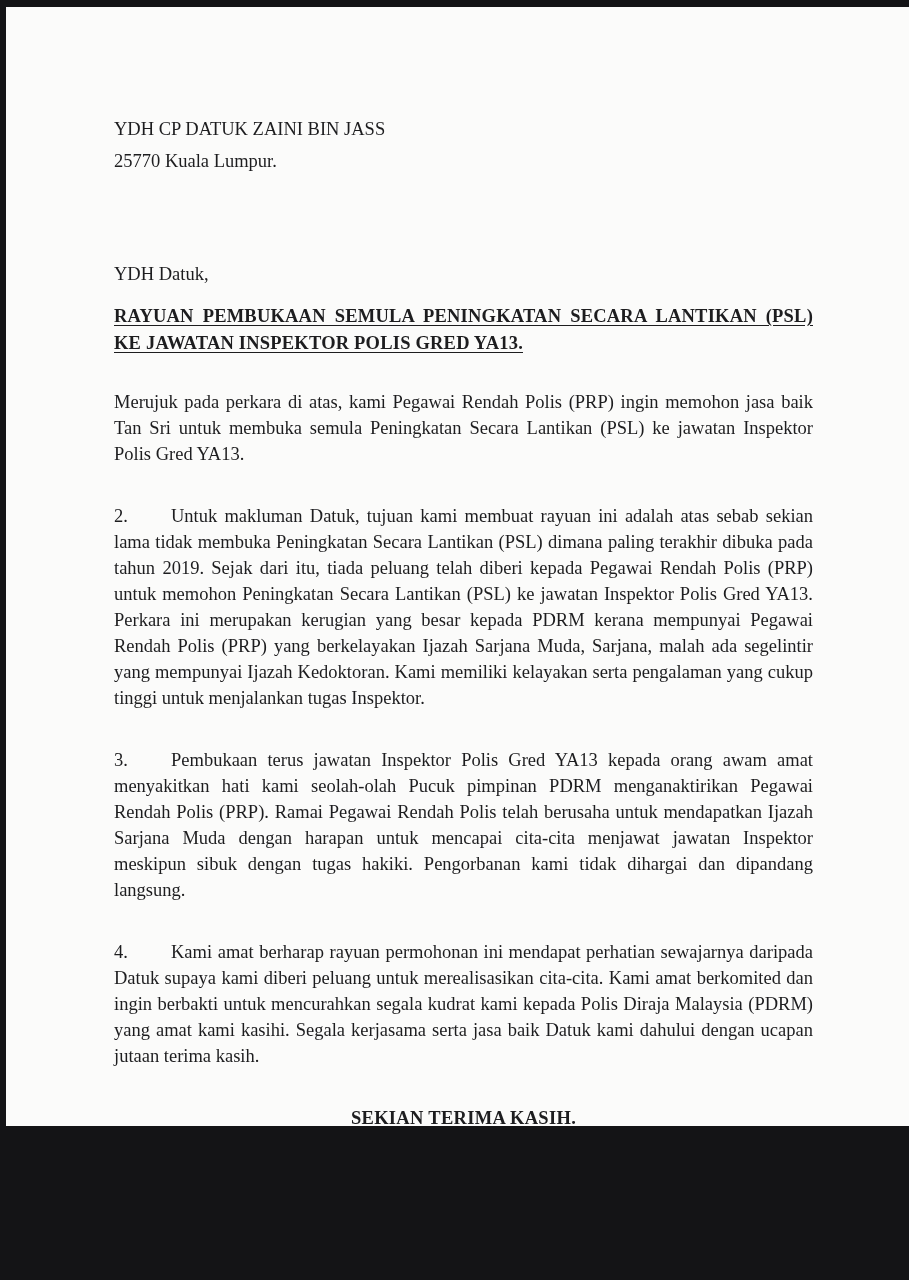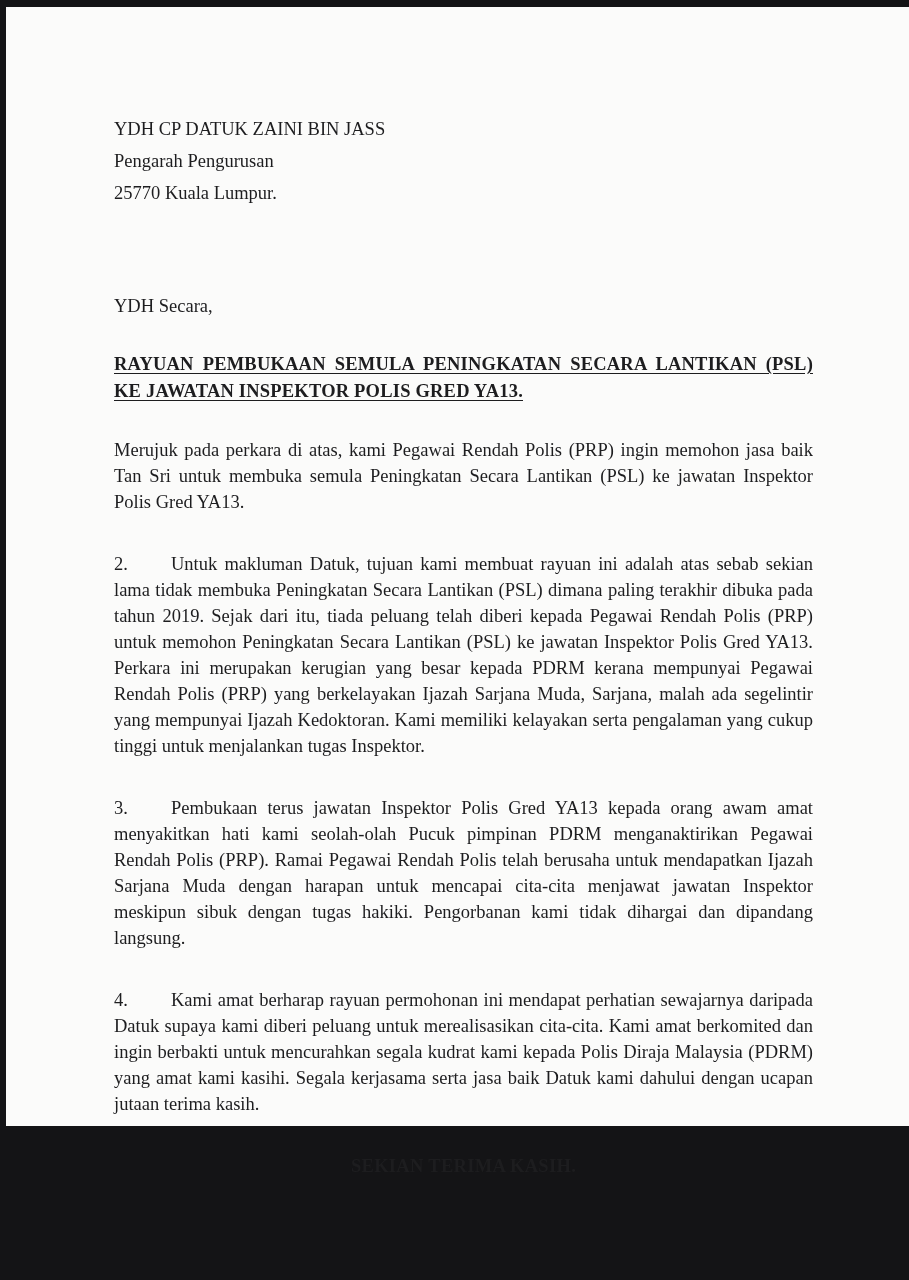--- a/index.html
+++ b/index.html
@@ -35,21 +35,21 @@
     line-height: 32px;
   }
   .recipient-line {
     white-space: nowrap;
   }
   .salutation {
     margin-top: 84px;
     margin-bottom: 0;
   }
   .subject {
-    margin-top: 32px;
+    margin-top: 16px;
     font-weight: bold;
     line-height: 27px;
     text-align: justify;
     text-decoration: underline;
     text-underline-offset: 3px;
     letter-spacing: 0.2px;
   }
   .para {
     margin-top: 0;
     margin-bottom: 36px;
@@ -70,25 +70,24 @@
   }
 </style>
 </head>
 <body>
 
 <div class="frame">
   <div class="sheet">
 
     <div class="recipient">
       <div class="recipient-line">YDH CP DATUK ZAINI BIN JASS</div>
-      <div class="recipient-line">Pengarah Pengurusan</div>
       <div class="recipient-line">25770 Kuala Lumpur.</div>
     </div>
 
-    <p class="salutation">YDH Secara,</p>
+    <p class="salutation">YDH Datuk,</p>
 
     <p class="subject">RAYUAN PEMBUKAAN SEMULA PENINGKATAN SECARA LANTIKAN (PSL) KE JAWATAN INSPEKTOR POLIS GRED YA13.</p>
 
     <p class="para first"><span>Merujuk pada perkara di atas, kami Pegawai Rendah Polis (PRP) ingin memohon jasa baik Tan Sri untuk membuka semula Peningkatan Secara Lantikan (PSL) ke jawatan Inspektor Polis Gred YA13.</span></p>
 
     <p class="para"><span class="pnum">2.</span><span>Untuk makluman Datuk, tujuan kami membuat rayuan ini adalah atas sebab sekian lama tidak membuka Peningkatan Secara Lantikan (PSL) dimana paling terakhir dibuka pada tahun 2019. Sejak dari itu, tiada peluang telah diberi kepada Pegawai Rendah Polis (PRP) untuk memohon Peningkatan Secara Lantikan (PSL) ke jawatan Inspektor Polis Gred YA13. Perkara ini merupakan kerugian yang besar kepada PDRM kerana mempunyai Pegawai Rendah Polis (PRP) yang berkelayakan Ijazah Sarjana Muda, Sarjana, malah ada segelintir yang mempunyai Ijazah Kedoktoran. Kami memiliki kelayakan serta pengalaman yang cukup tinggi untuk menjalankan tugas Inspektor.</span></p>
 
     <p class="para"><span class="pnum">3.</span><span>Pembukaan terus jawatan Inspektor Polis Gred YA13 kepada orang awam amat menyakitkan hati kami seolah-olah Pucuk pimpinan PDRM menganaktirikan Pegawai Rendah Polis (PRP). Ramai Pegawai Rendah Polis telah berusaha untuk mendapatkan Ijazah Sarjana Muda dengan harapan untuk mencapai cita-cita menjawat jawatan Inspektor meskipun sibuk dengan tugas hakiki. Pengorbanan kami tidak dihargai dan dipandang langsung.</span></p>
 
     <p class="para"><span class="pnum">4.</span><span>Kami amat berharap rayuan permohonan ini mendapat perhatian sewajarnya daripada Datuk supaya kami diberi peluang untuk merealisasikan cita-cita. Kami amat berkomited dan ingin berbakti untuk mencurahkan segala kudrat kami kepada Polis Diraja Malaysia (PDRM) yang amat kami kasihi. Segala kerjasama serta jasa baik Datuk kami dahului dengan ucapan jutaan terima kasih.</span></p>

